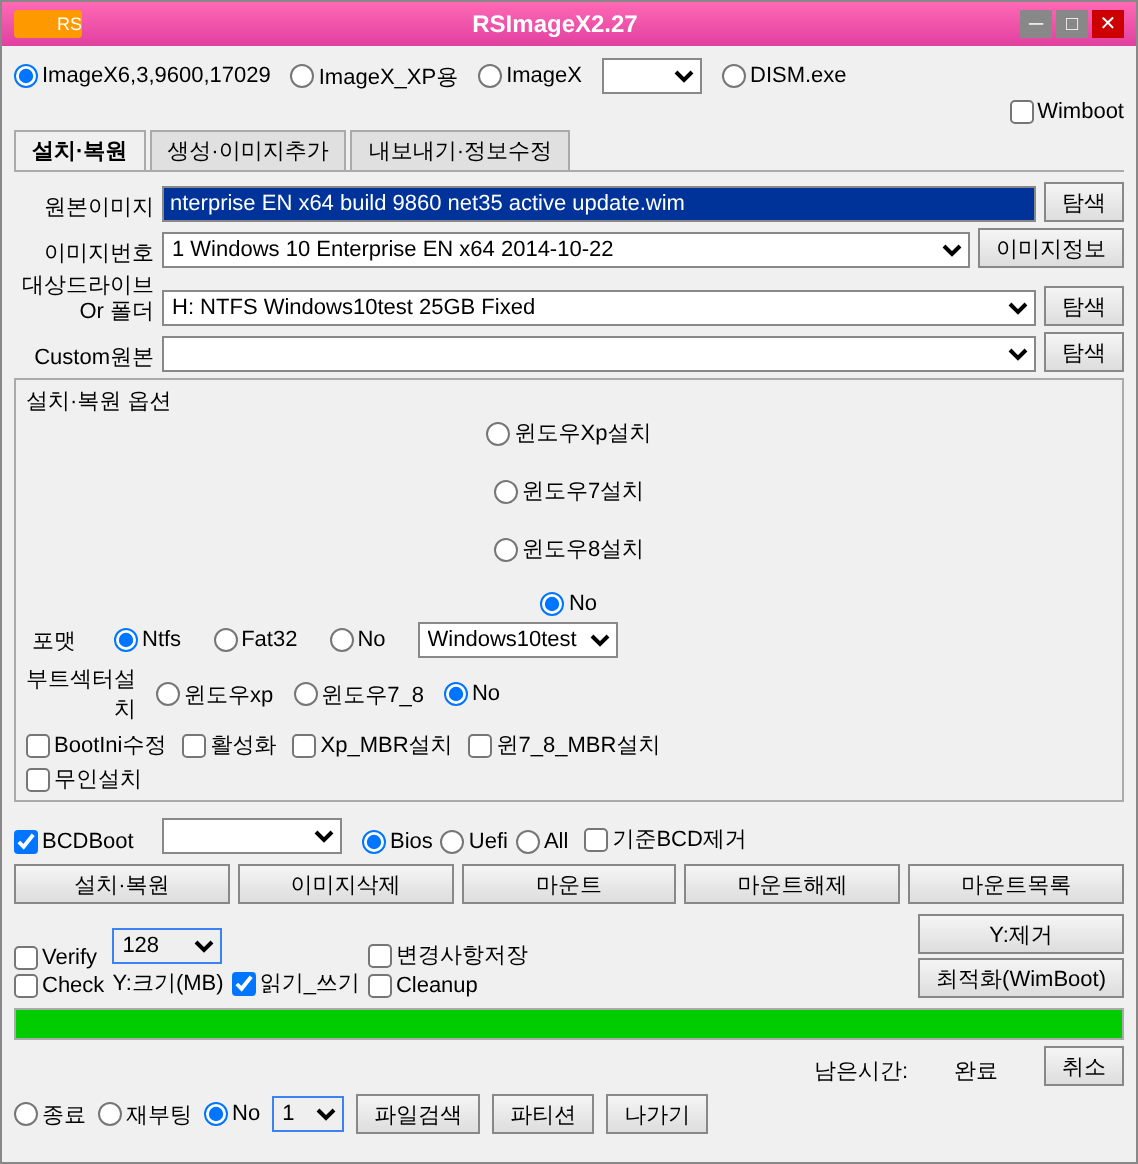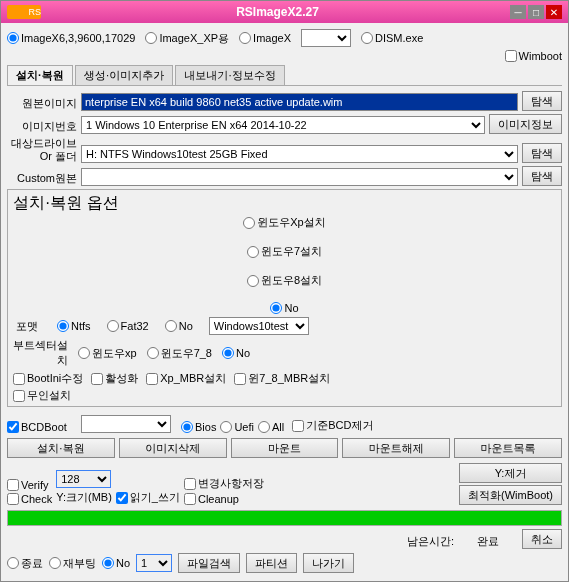--- a/index.html
+++ b/index.html
@@ -137,21 +137,21 @@
       white-space: nowrap;
     }
     .select-field {
       height: 18px;
       border: 1px solid #888;
       background: white;
       font-size: 11px;
       font-family: '맑은 고딕', 'Malgun Gothic', Arial, sans-serif;
     }
     .section-title {
-      font-size: 16px;
+      font-size: 11px;
       font-weight: normal;
       margin-bottom: 1px;
     }
     .options-section {
       border: 1px solid #aaa;
       padding: 3px 5px;
       margin-bottom: 2px;
     }
     .options-row {
       display: flex;

